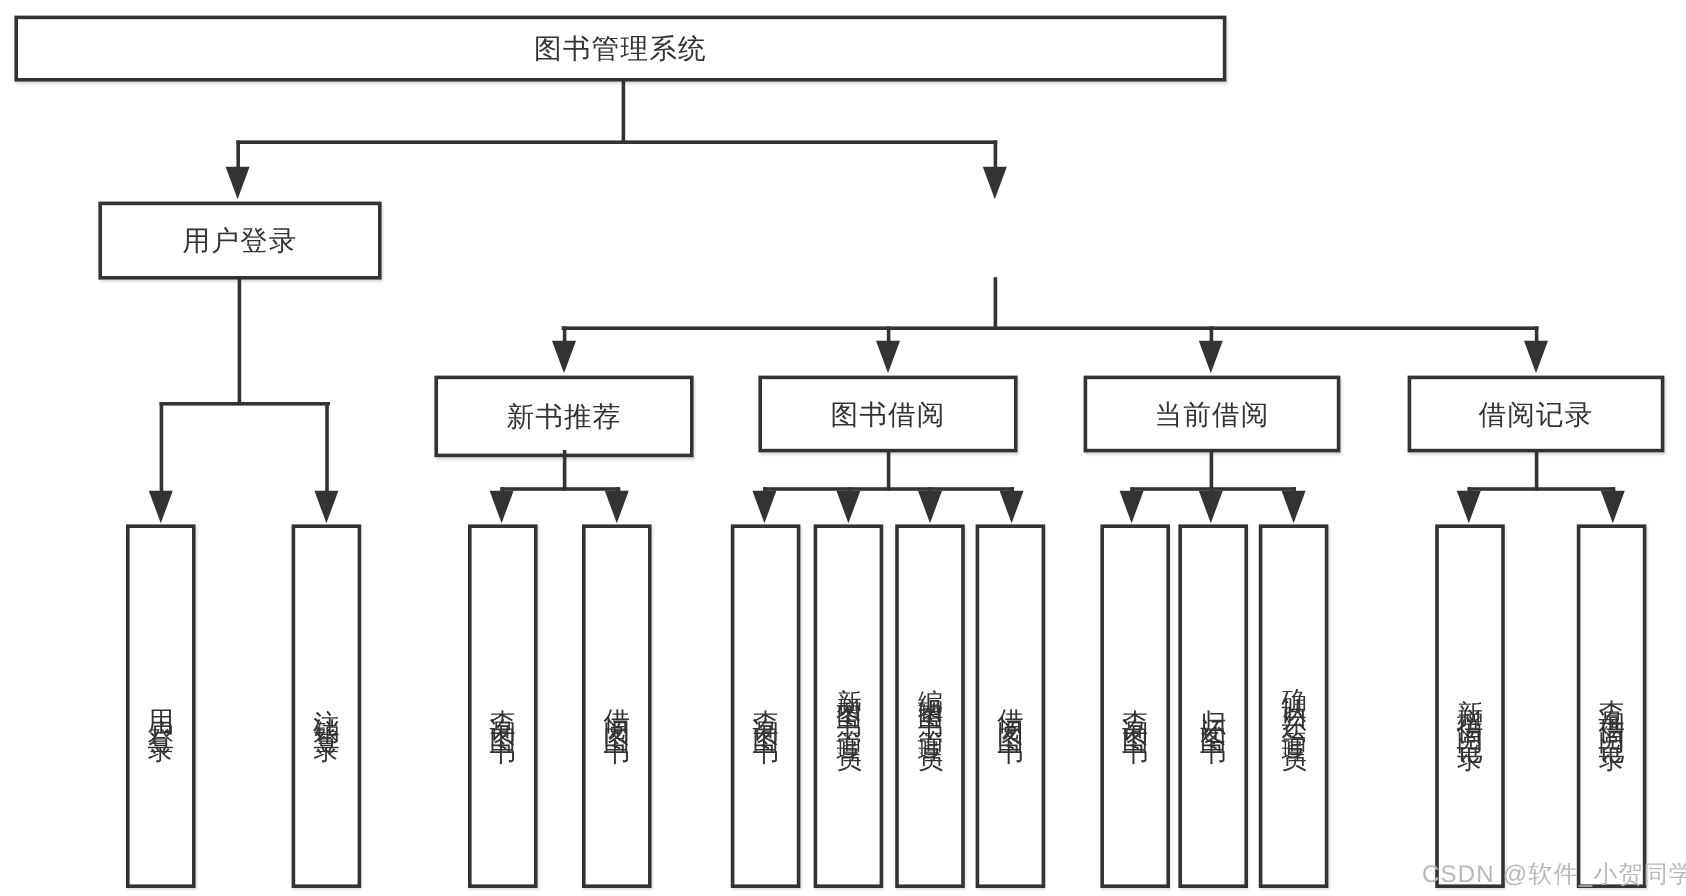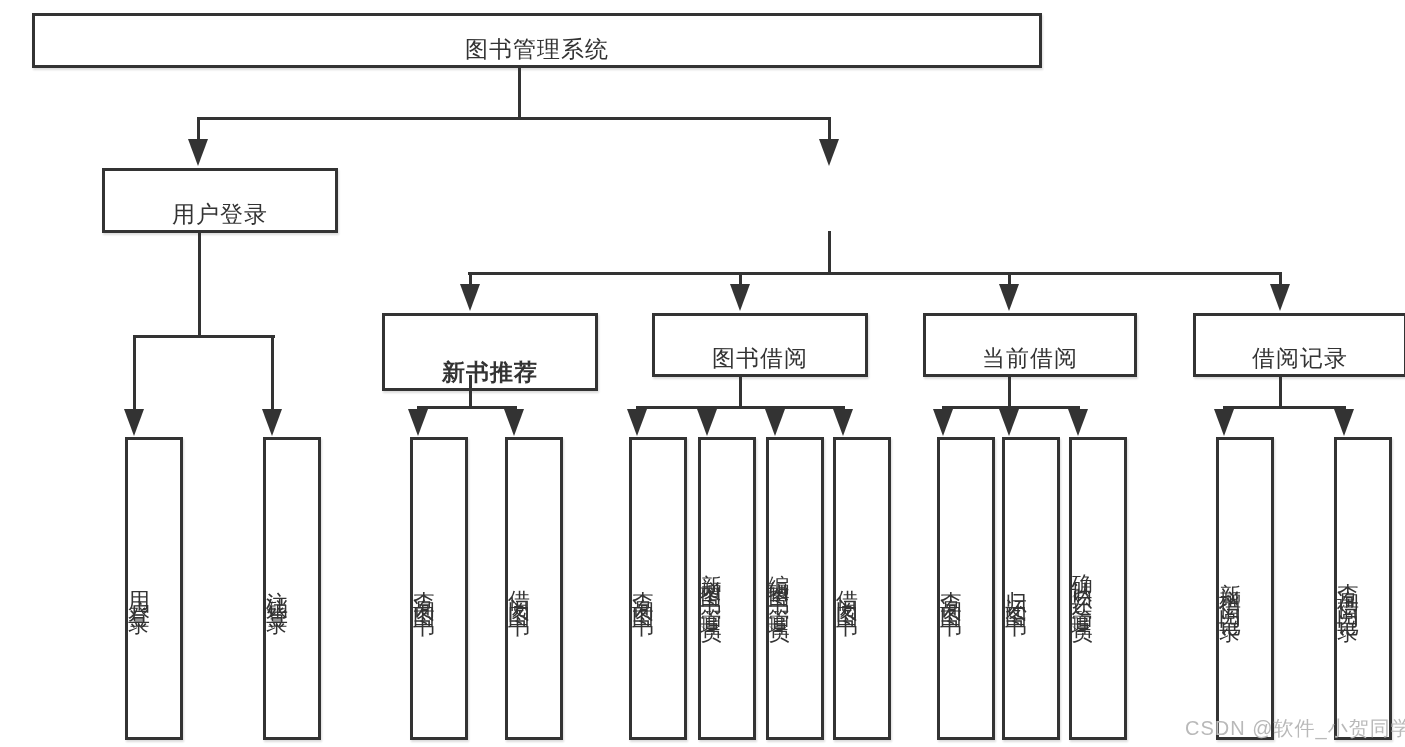--- a/index.html
+++ b/index.html
@@ -16,25 +16,24 @@
     height:747px;
     background:#ffffff;
     overflow:hidden;
   }
   .box{
     position:absolute;
     box-sizing:border-box;
     background:var(--boxbg);
     border:3px solid var(--line);
     display:flex;
-    align-items:flex-end;
+    align-items:center;
     justify-content:center;
     color:var(--text);
     box-shadow:1px 2px 2px rgba(0,0,0,0.14);
-    margin-left:20px;
   }
   .hlabel{
     font-size:23px;
     letter-spacing:1px;
     white-space:nowrap;
   }
   .vbox{
     writing-mode:vertical-rl;
     text-orientation:mixed;
     font-size:22px;
@@ -98,21 +97,21 @@
   <div class="line" style="left:468px;top:272px;width:814px;height:3px;"></div>
   <div class="line" style="left:469px;top:272px;width:3px;height:16px;"></div>
   <div class="arrowhead" style="left:460px;top:284px;"></div>
   <div class="line" style="left:739px;top:272px;width:3px;height:16px;"></div>
   <div class="arrowhead" style="left:730px;top:284px;"></div>
   <div class="line" style="left:1008px;top:272px;width:3px;height:16px;"></div>
   <div class="arrowhead" style="left:999px;top:284px;"></div>
   <div class="line" style="left:1279px;top:272px;width:3px;height:16px;"></div>
   <div class="arrowhead" style="left:1270px;top:284px;"></div>
 
-  <div class="box" style="left:362px;top:313px;width:216px;height:78px;font-weight:bold;">
+  <div class="box" style="left:362px;top:313px;width:216px;height:68px;">
     <span class="hlabel">新书推荐</span>
   </div>
   <div class="box" style="left:632px;top:313px;width:216px;height:64px;">
     <span class="hlabel">图书借阅</span>
   </div>
   <div class="box" style="left:903px;top:313px;width:214px;height:64px;">
     <span class="hlabel">当前借阅</span>
   </div>
   <div class="box" style="left:1173px;top:313px;width:214px;height:64px;">
     <span class="hlabel">借阅记录</span>

